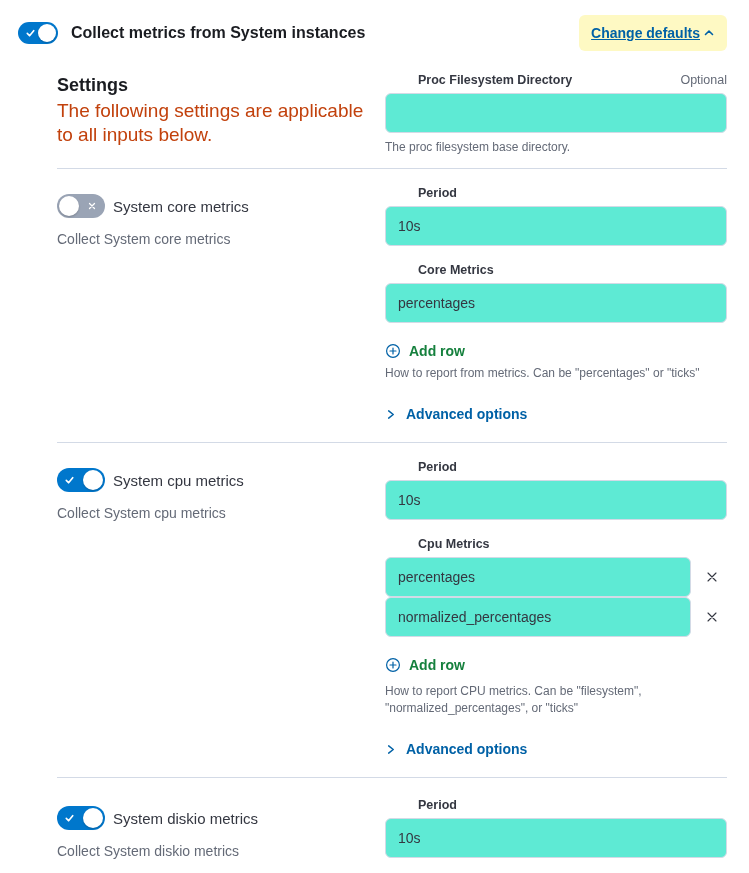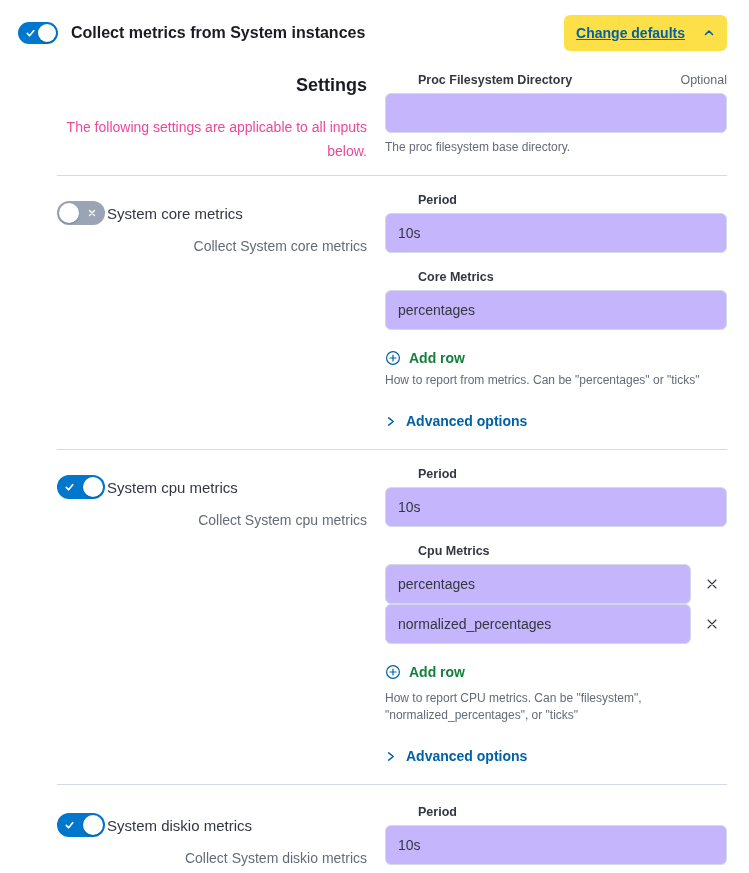--- a/index.html
+++ b/index.html
@@ -7,22 +7,22 @@
   body { height: 873px; overflow: hidden; color: #343741; }
 
   
   .header {
     display: flex; align-items: center; justify-content: space-between;
     padding: 10px 22px 0 18px; height: 56px;
   }
   .header-left { display: flex; align-items: center; text-align: right; }
   .page-title { font-size: 16px; font-weight: 700; color: #1a1c21; margin-left: 13px; }
   .change-defaults-btn {
-    display: flex; align-items: center; gap: 18px;
-    background: #fde047; border: none; border-radius: 6px;
+    display: flex; align-items: center; gap: 3px;
+    background: #fef9c3; border: none; border-radius: 6px;
     height: 36px; padding: 0 12px; cursor: pointer;
     color: #0061a6; font-size: 14px; font-weight: 600;
     font-family: "Liberation Sans", sans-serif;
   }
   .change-defaults-btn .btn-label { text-decoration: underline; }
 
   
   .switch { position: relative; border-radius: 13px; flex: none; cursor: pointer; border: none; display: inline-block; }
   .switch.sz-s { width: 40px; height: 22px; }
   .switch.sz-m { width: 48px; height: 24px; }
@@ -36,41 +36,41 @@
   .switch.sz-m .knob { width: 20px; height: 20px; }
   .switch.on  .knob { right: 2px; }
   .switch.off .knob { left: 2px; }
   .switch .glyph { position: absolute; top: 50%; transform: translateY(-50%); line-height: 0; }
   .switch.on  .glyph { left: 7px; }
   .switch.off .glyph { right: 8px; }
 
   
   .main { padding: 0 22px 0 57px; }
   .section { display: flex; }
-  .section .left  { width: 328px; padding-right: 18px; flex: none; text-align: right; }
+  .section .left  { width: 328px; padding-right: 18px; flex: none; }
   .section .right { flex: 1; min-width: 0; }
   .divider { border: none; border-top: 1px solid #d3dae6; margin: 0; }
   .sec-pad-1 { padding: 17px 0 12px 0; }
   .sec-pad-2 { padding: 17px 0 20px 0; }
   .sec-pad-3 { padding: 20px 0 10px 0; }
 
   .settings-heading { font-size: 18px; font-weight: 700; color: #1a1c21; margin-top: 2px; }
-  .settings-desc { font-size: 14px; color: #ec4899; line-height: 24px; margin-top: 19px; }
-
-  .stream-toggle-row { display: flex; align-items: center; gap: 2px; margin-top: 8px; }
+  .settings-desc { font-size: 19px; color: #c2410c; line-height: 24px; margin-top: 3px; }
+
+  .stream-toggle-row { display: flex; align-items: center; gap: 8px; margin-top: 8px; }
   .stream-title { font-size: 15px; color: #343741; }
   .stream-desc { font-size: 14px; color: #646a77; margin-top: 11px; line-height: 21px; }
 
   
   .field-label-row { display: flex; align-items: baseline; justify-content: space-between; }
   .field-label { font-size: 12.5px; font-weight: 700; color: #343741; padding-left: 33px; }
   .optional-tag { font-size: 12.5px; color: #646a77; font-weight: 400; }
   .text-input {
     display: block; width: 100%; height: 40px; margin-top: 6px;
-    background: #c4b5fd; border: 1px solid #d3dae6; border-radius: 6px;
+    background: #5eead4; border: 1px solid #d3dae6; border-radius: 6px;
     padding: 0 12px; font-size: 14px; color: #343741;
     font-family: "Liberation Sans", sans-serif; outline: none;
   }
   .field-help { font-size: 12px; color: #646a77; margin-top: 6px; line-height: 17px; }
   .field-group { margin-top: 0; }
   .field-group + .field-group { margin-top: 17px; }
 
   .metric-row { display: flex; align-items: center; gap: 6px; }
   .metric-row + .metric-row { margin-top: 0; }
   .metric-row .text-input { margin-top: 0; flex: 1; }

